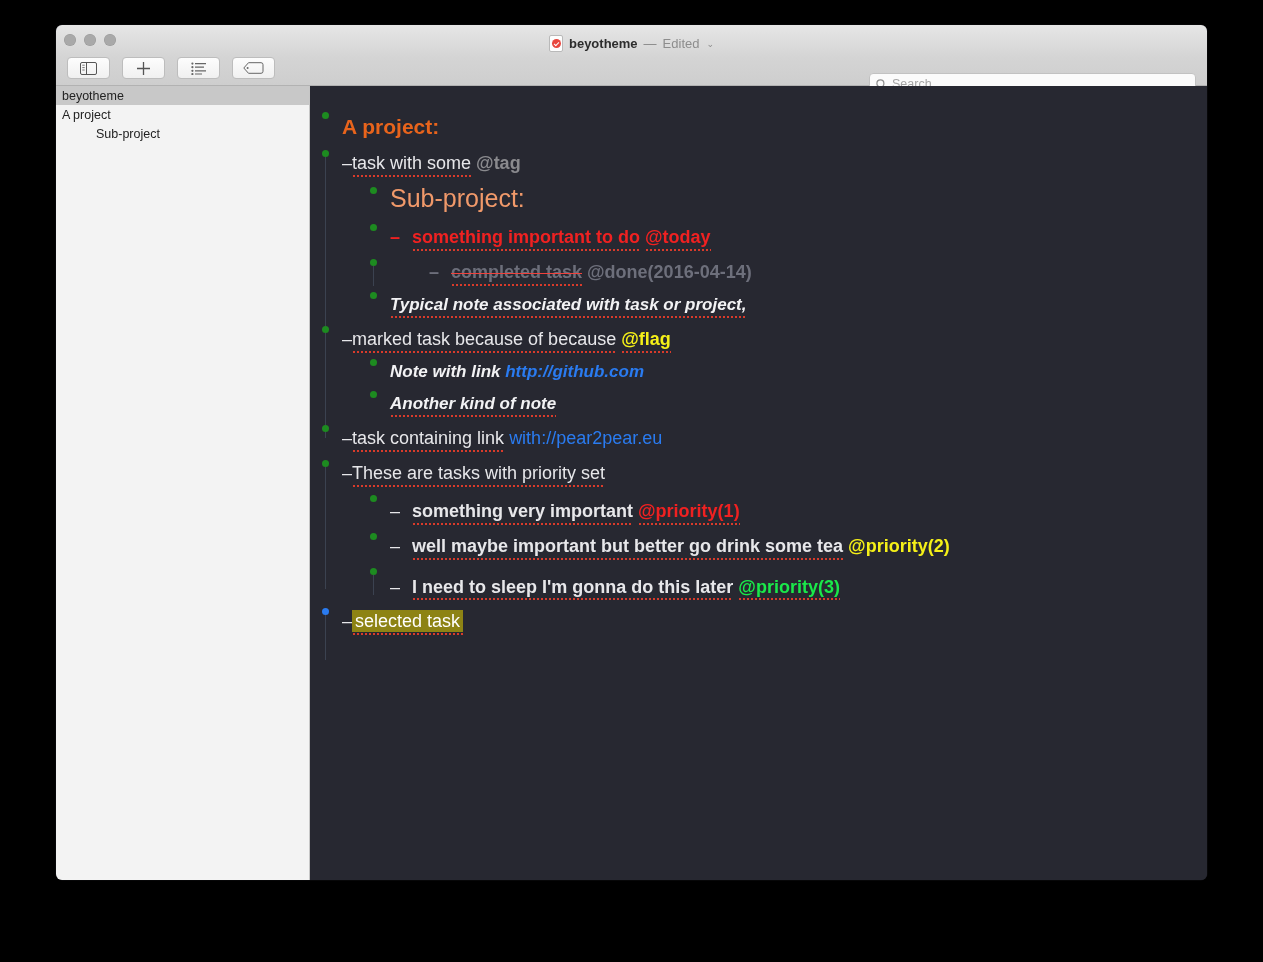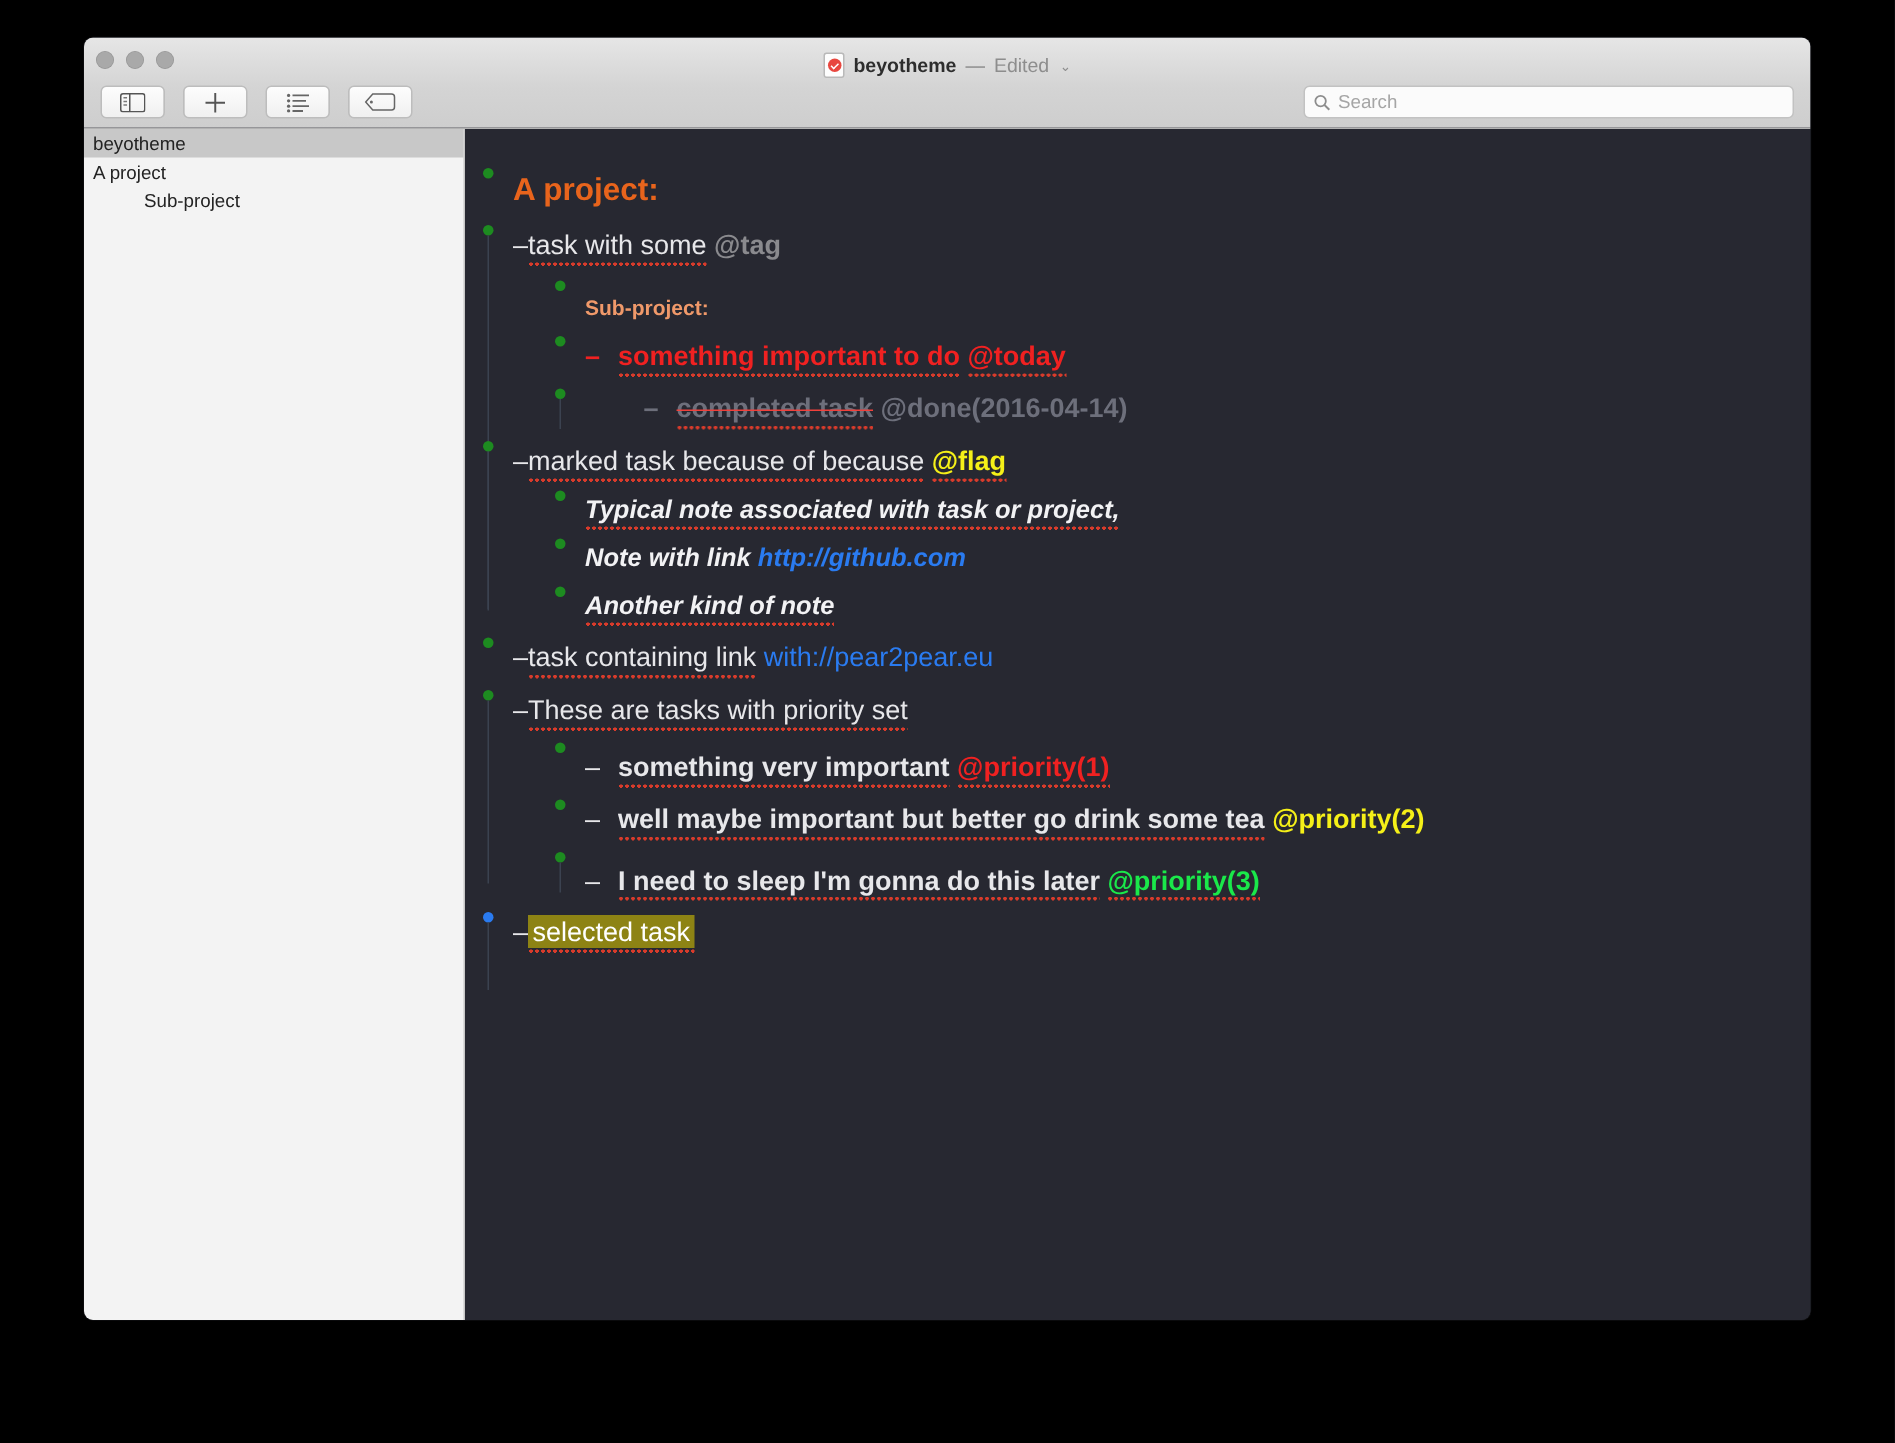--- a/index.html
+++ b/index.html
@@ -79,21 +79,21 @@
     width: 43px; height: 22px;
     border-radius: 4px;
     background: linear-gradient(to bottom, #fdfdfd, #f0f0f0);
     border: 1px solid #bdbdbd;
     display: flex; align-items: center; justify-content: center;
   }
   .tbtn svg { display: block; }
 
   
   #search-field {
-    position: absolute; right: 11px; top: 32px;
+    position: absolute; right: 11px; top: 48px;
     width: 327px; height: 22px;
     border-radius: 4px;
     background: #fbfbfb;
     border: 1px solid #c2c2c2;
     display: flex; align-items: center;
     padding: 0 6px;
     gap: 5px;
   }
   #search-field svg { flex: none; }
   #search-input {
@@ -162,21 +162,21 @@
     flex: none;
     width: 22px;
   }
   .txt { font-size: 18px; color: #e7e7ea; line-height: 1.15; }
 
   
   .i0 { padding-left: 32px; }
 
   
   .project  { color: #e8641c; font-weight: bold; font-size: 21px; }
-  .subproject { color: #f0996a; font-weight: bold; font-size: 14px; }
+  .subproject { color: #f0996a; font-weight: normal; font-size: 25px; }
   .task-red { color: #f02121; font-weight: bold; }
   .task-bold { font-weight: bold; }
   .note { font-style: italic; font-weight: bold; color: #f2f2f4; font-size: 17px; }
   .done-text { color: #6d6f7b; font-weight: bold; position: relative; }
   .done-text .strike {
     position: absolute; left: 0; right: 0; top: 50%;
     border-top: 1.6px solid #f0413c;
   }
   .tag-gray { color: #8a8a8e; font-weight: bold; }
   .tag-red { color: #f02121; font-weight: bold; }
@@ -315,31 +315,31 @@
       </div>
 
       <div class="row">
         <span class="bullet" style="left:60px;"></span>
         <span class="guide" style="left:63px; height:20px;"></span>
         <span class="txt" style="padding-left:119px;">
           <span class="dash done-text" style="width:22px;display:inline-block;">–</span><span class="sp done-text"><span>completed task</span><span class="strike"></span></span> <span class="done-text">@done(2016-04-14)</span>
         </span>
       </div>
 
-      <div class="row">
-        <span class="bullet" style="left:12px;"></span>
-        <span class="guide" style="left:15px; height:105px;"></span>
-        <span class="txt i0">
-          <span class="dash">–</span><span class="sp">marked task because of because</span> <span class="sp tag-yellow">@flag</span>
-        </span>
-      </div>
-
       <div class="row" style="min-height:32px;">
         <span class="bullet" style="left:60px; top:9px;"></span>
         <span class="note sp" style="margin-left:80px;">Typical note associated with task or project,</span>
+      </div>
+
+      <div class="row">
+        <span class="bullet" style="left:12px;"></span>
+        <span class="guide" style="left:15px; height:105px;"></span>
+        <span class="txt i0">
+          <span class="dash">–</span><span class="sp">marked task because of because</span> <span class="sp tag-yellow">@flag</span>
+        </span>
       </div>
 
       <div class="row" style="min-height:32px;">
         <span class="bullet" style="left:60px; top:9px;"></span>
         <span class="note" style="margin-left:80px;">
           <span>Note with link</span> <span class="link ital">http://github.com</span>
         </span>
       </div>
 
       <div class="row" style="min-height:32px;">

